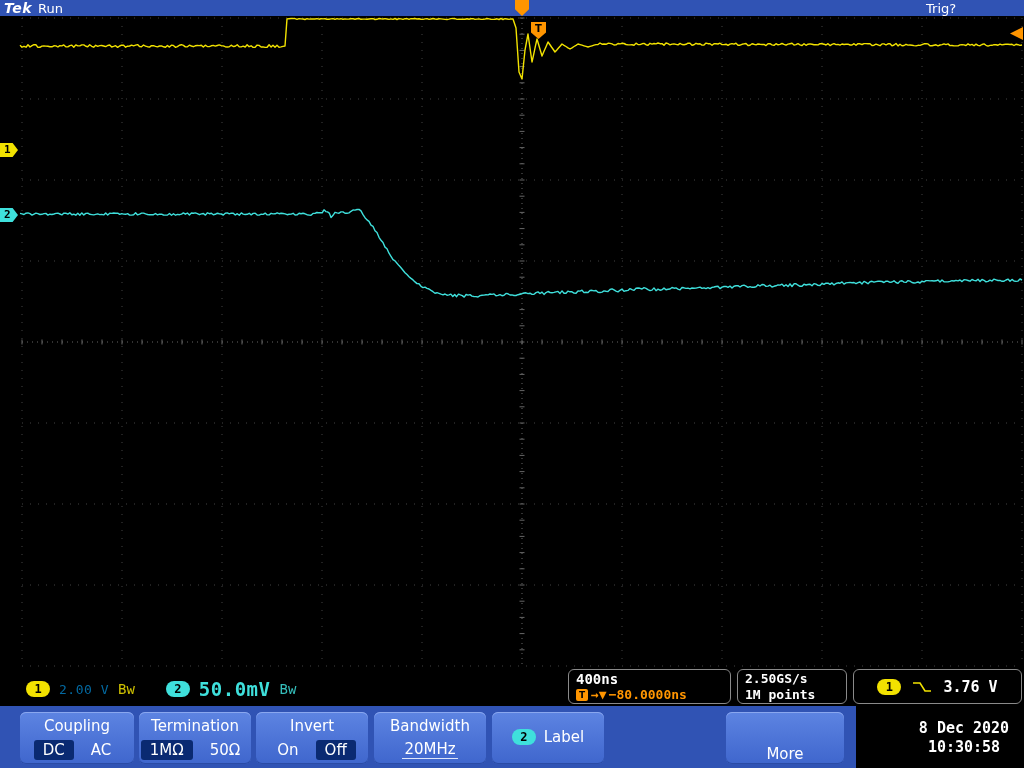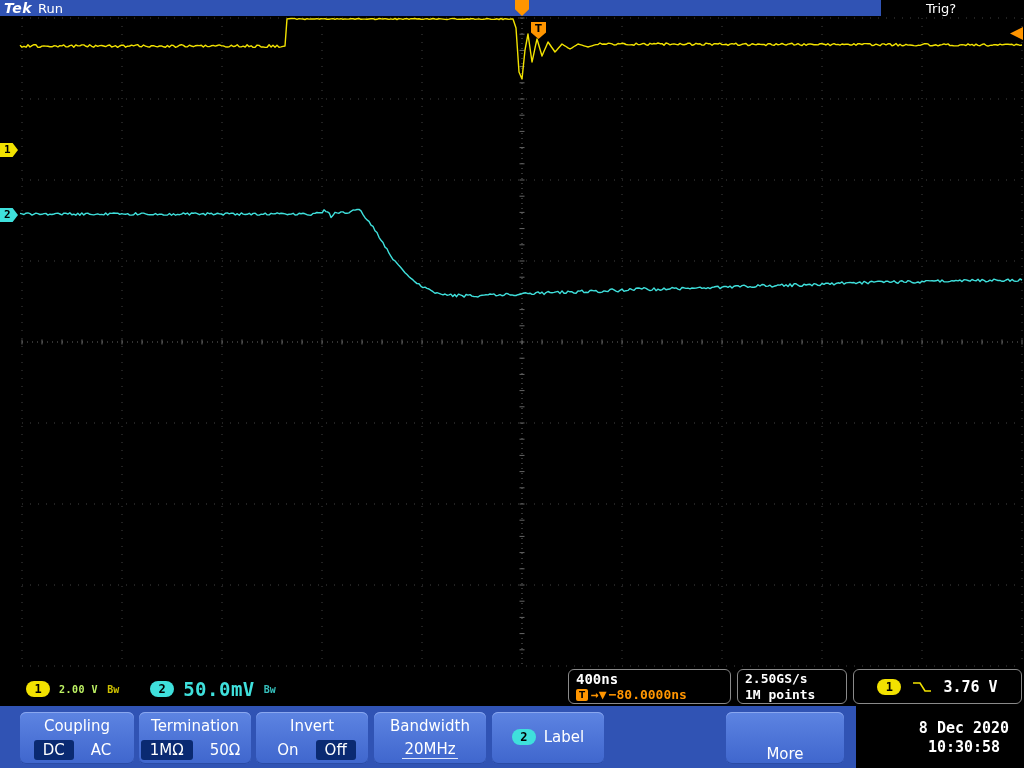--- a/index.html
+++ b/index.html
@@ -1,21 +1,21 @@
 <!DOCTYPE html>
 <html><head>
 <meta charset="utf-8">
 <style>
   *{margin:0;padding:0;box-sizing:border-box}
   html,body{width:1024px;height:768px;background:#000;overflow:hidden}
   body{font-family:"DejaVu Sans",sans-serif;position:relative}
   .screen{position:absolute;left:0;top:0;width:1024px;height:768px;background:#000}
 
   
-  .topbar{position:absolute;left:0;top:0;width:881px;height:16px;background:#3053b4;color:#fff}
+  .topbar{position:absolute;left:0;top:0;width:1024px;height:16px;background:#3053b4;color:#fff}
   .tek-logo{position:absolute;left:4px;top:0;font:italic bold 14px "DejaVu Sans",sans-serif;letter-spacing:.5px}
   .run-status{position:absolute;left:38px;top:1px;font:13px "DejaVu Sans",sans-serif}
   .trig-status{position:absolute;left:926px;top:1px;font:13px "DejaVu Sans",sans-serif}
   .t-pennant{position:absolute;left:515px;top:0;width:14px;height:16px;background:#ff9500;
     clip-path:polygon(0 0,100% 0,100% 58%,50% 100%,0 58%)}
 
   
   .display{position:absolute;left:0;top:16px;width:1024px;height:652px;background:#000}
   .display svg{position:absolute;left:0;top:0}
   .ch-flag{position:absolute;left:0;width:18px;height:14px;color:#000;
@@ -30,23 +30,23 @@
     clip-path:polygon(100% 0,100% 100%,0 50%)}
 
   
   .statusbar{position:absolute;left:0;top:668px;width:1024px;height:38px;background:#000;
     font-family:"DejaVu Sans Mono",monospace;color:#fff}
   .sb-left{position:absolute;left:26px;top:10px;display:flex;align-items:center;gap:9px}
   .pill{display:inline-block;min-width:24px;height:16px;border-radius:8px;color:#000;
     font:bold 12px "DejaVu Sans Mono",monospace;text-align:center;line-height:16px;padding:0 4px}
   .pill-y{background:#f2e200}
   .pill-c{background:#3fe0dc}
-  .ch1-scale{color:#bef264;font-weight:bold;font-size:10px;letter-spacing:.5px}
+  .ch1-scale{color:#0369a1;font-weight:normal;font-size:13px;letter-spacing:.5px}
   .ch2-scale{color:#3fe0dc;font-weight:bold;font-size:19px;letter-spacing:.5px}
-  .bw-ind{font-size:10px;font-weight:bold;opacity:.85}
+  .bw-ind{font-size:14px;font-weight:normal;opacity:.85}
   .bw-y{color:#f2e200}
   .bw-c{color:#3fe0dc}
   .sb-ch2-group{margin-left:22px;display:flex;align-items:center;gap:9px}
   .sb-box{position:absolute;top:1px;height:35px;border:1px solid #8a8a8a;border-radius:6px;padding:1px 7px}
   .tb-box{left:568px;width:163px}
   .rate-box{left:737px;width:110px}
   .trg-box{left:853px;width:169px;display:flex;align-items:center;justify-content:center;gap:11px}
   .tb-scale{font-weight:bold;font-size:14px;line-height:16px}
   .tb-delay{display:flex;align-items:center;gap:2px;color:#ff9500;font-weight:bold;font-size:13px;line-height:16px}
   .t-mini{display:inline-block;width:12px;height:12px;background:#ff9500;color:#000;border-radius:2px;

